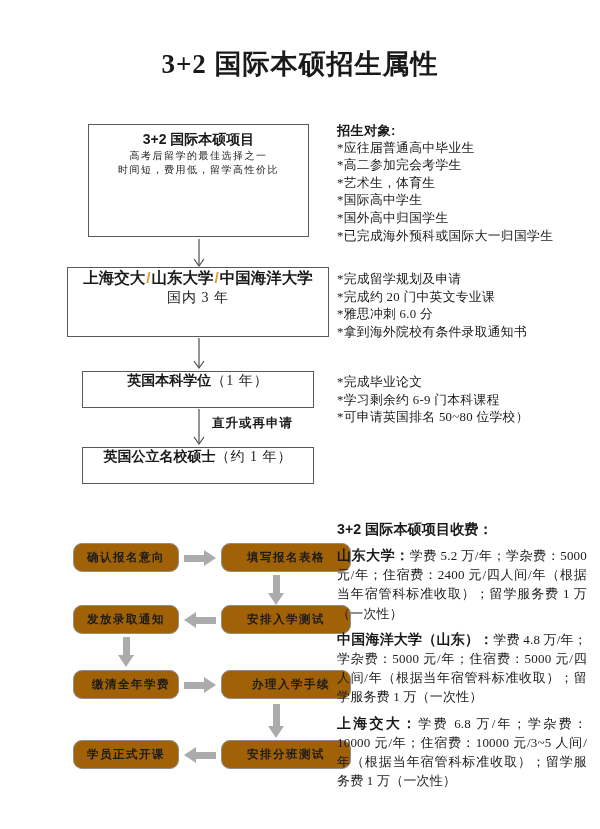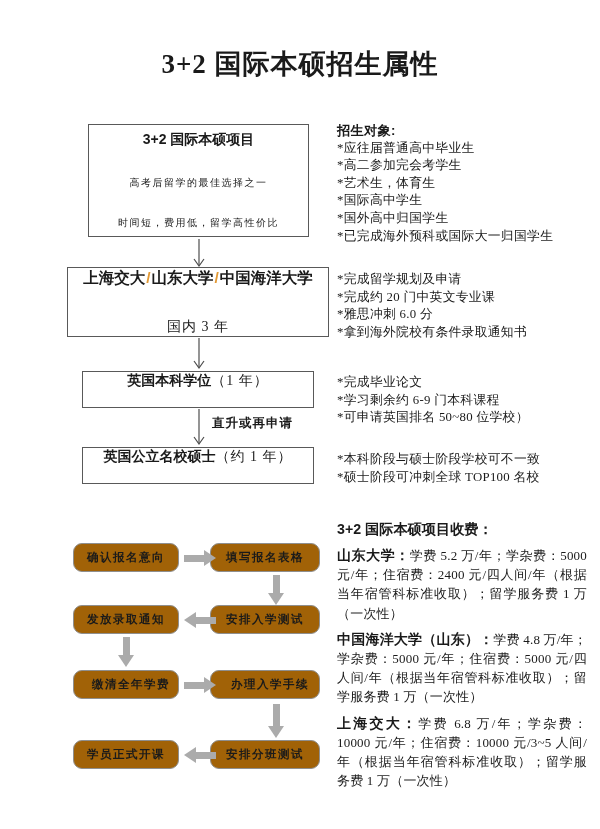--- a/index.html
+++ b/index.html
@@ -16,21 +16,21 @@
     background:#ffffff;color:var(--ink);overflow:hidden;
   }
   .title{
     position:absolute;top:46px;left:0;width:100%;
     text-align:center;font-family:var(--serif);
     font-size:27px;font-weight:bold;letter-spacing:1px;
   }
   
   .box{
     position:absolute;border:1px solid #595959;background:#fff;
-    display:flex;flex-direction:column;justify-content:space-between;align-items:center;
+    display:flex;flex-direction:column;justify-content:flex-start;align-items:center;
     text-align:center;
   }
   .box1{left:88px;top:124px;width:221px;height:113px;padding:6px 2px;}
   .box1-heading{font-family:var(--sans);font-weight:bold;font-size:14px;}
   .box1-line{font-family:var(--serif);font-size:10px;letter-spacing:1.5px;}
   .box2{left:67px;top:267px;width:262px;height:70px;padding:0 2px;}
   .box2-line1{font-family:var(--sans);font-weight:bold;font-size:15.5px;}
   .slash{color:var(--slash);padding:0 1px;}
   .box2-line2{font-family:var(--serif);font-size:14px;letter-spacing:1px;}
   .box3{left:82px;top:371px;width:232px;height:37px;}
@@ -52,21 +52,21 @@
     position:absolute;left:212px;top:415px;
     font-family:var(--sans);font-weight:bold;font-size:12.5px;letter-spacing:1px;
   }
   
   .pbox{
     position:absolute;height:29px;border:1px solid #8f8f8f;border-radius:9px;
     background:#a16207;display:flex;align-items:center;justify-content:center;
     font-family:var(--serif);font-weight:bold;font-size:11.5px;letter-spacing:1.5px;
   }
   .pcol-l{left:73px;width:106px;}
-  .pcol-r{left:210px;width:110px;justify-content:center;}
+  .pcol-r{left:221px;width:130px;justify-content:center;}
   .prow1{top:543px;} .prow2{top:605px;} .prow3{top:670px;padding-left:10px;} .prow4{top:740px;}
   .block-arrow-h{position:absolute;display:flex;align-items:center;}
   .block-arrow-h .shaft{width:20px;height:7px;background:var(--gray-arrow);}
   .block-arrow-h .head-r{width:0;height:0;border-top:8px solid transparent;
      border-bottom:8px solid transparent;border-left:12px solid var(--gray-arrow);}
   .block-arrow-h .head-l{width:0;height:0;border-top:8px solid transparent;
      border-bottom:8px solid transparent;border-right:12px solid var(--gray-arrow);}
   .block-arrow-v{position:absolute;display:flex;flex-direction:column;align-items:center;}
   .block-arrow-v .shaft{width:7px;height:18px;background:var(--gray-arrow);}
   .block-arrow-v .head-d{width:0;height:0;border-left:8px solid transparent;
@@ -142,24 +142,20 @@
     <polyline points="2,28 7,35 12,28" fill="none" stroke="#4d4d4d" stroke-width="1.2"></polyline>
   </svg>
   <div class="arrow-label">直升或再申请</div>
 
   <div class="box box4">
     <div class="degree-line">
       <span class="degree-bold">英国公立名校硕士</span><span class="degree-normal">（约 1 年）</span>
     </div>
   </div>
 
-  <div class="notes notes4">
-    <div class="note">*本科阶段与硕士阶段学校可不一致</div>
-    <div class="note">*硕士阶段可冲刺全球 TOP100 名校</div>
-  </div>
 
   <div class="pbox pcol-l prow1">
       <span>确认报名意向</span>
     </div>
   <div class="pbox pcol-r prow1">
       <span>填写报名表格</span>
     </div>
   <div class="pbox pcol-l prow2">
       <span>发放录取通知</span>
     </div>

